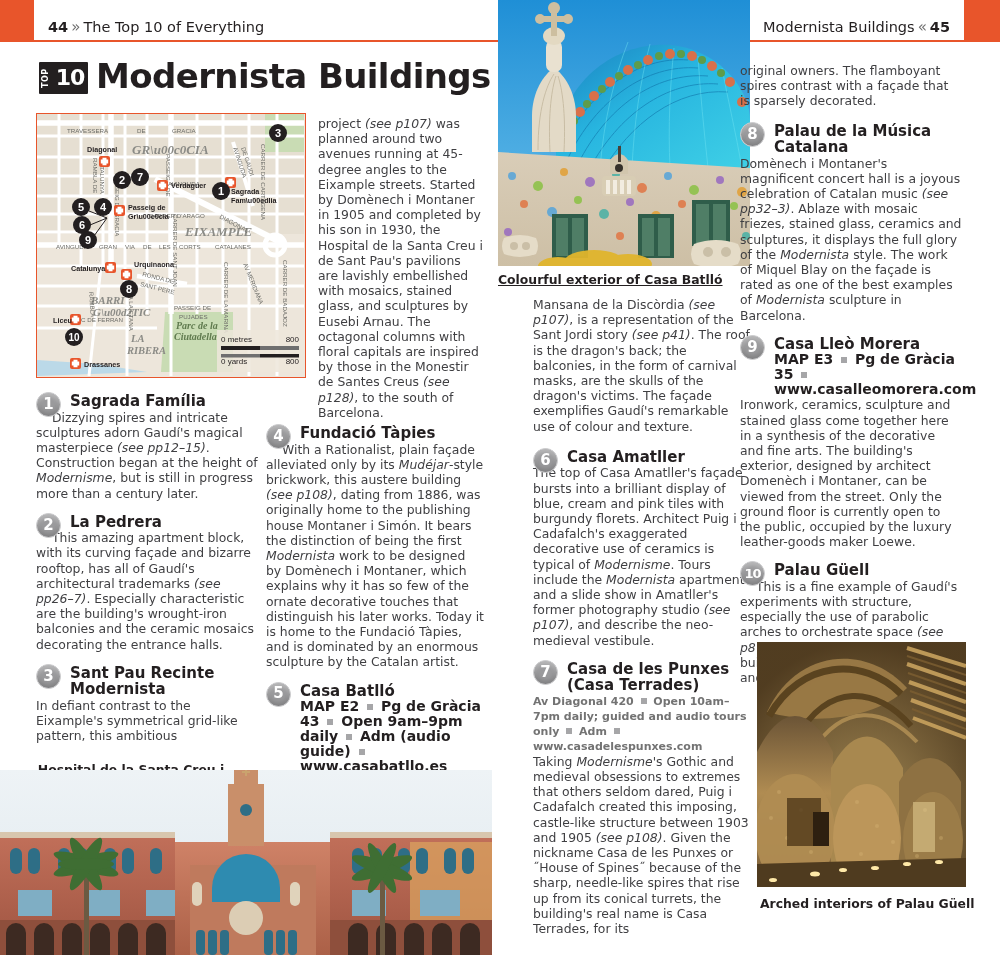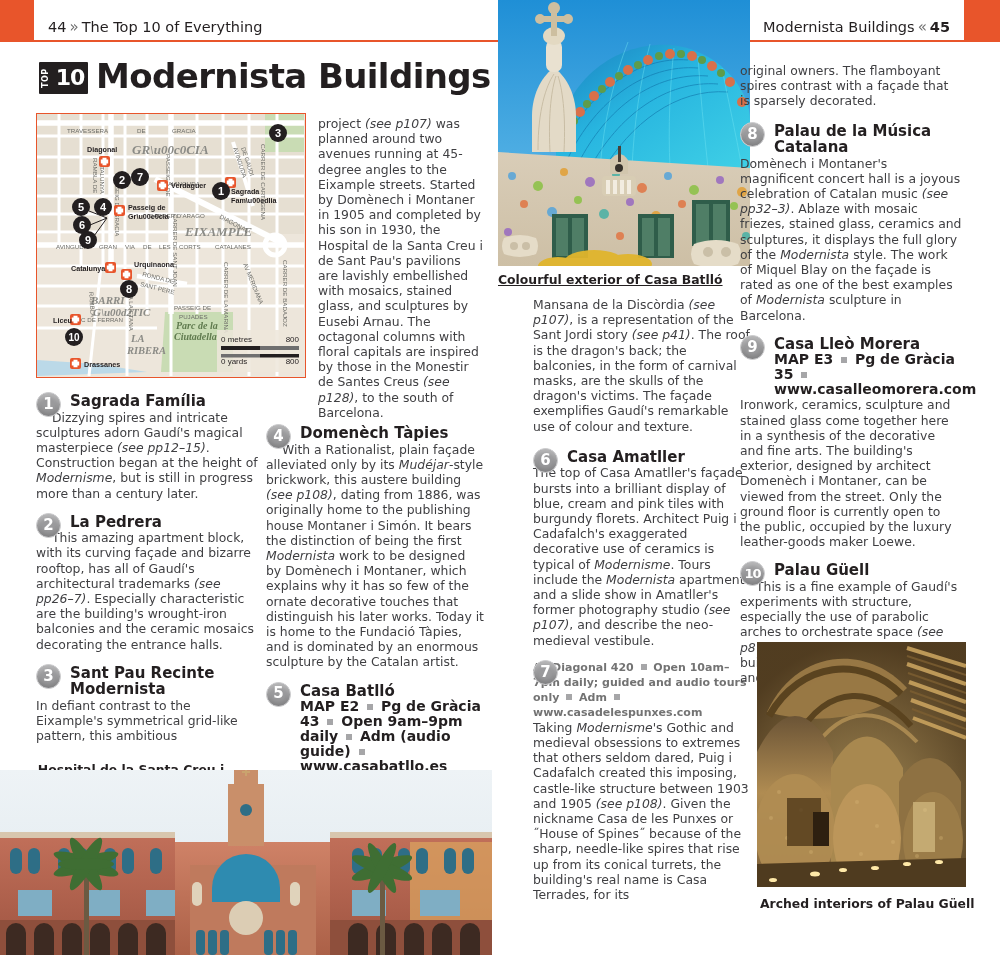--- a/index.html
+++ b/index.html
@@ -35,21 +35,21 @@
     background:#E8552B;
   }
   .header-rule-right {
     position:absolute; left:0px; top:40px; width:472px; height:2px;
     background:#E8552B;
   }
   .hdr-left {
     position:absolute; left:48px; top:18px;
     font-size:14.5px; color:#231f20; white-space:nowrap;
   }
-  .hdr-left .pg { font-weight:normal; }
+  .hdr-left .pg { font-weight:bold; }
   .hdr-left .chev { color:#6f6f6f; font-size:15px; padding:0 3px; }
   .hdr-right {
     position:absolute; right:50px; top:18px;
     font-size:14.5px; color:#231f20; white-space:nowrap; 
   }
   .hdr-right .pg { font-weight:bold; }
   .hdr-right .chev { color:#6f6f6f; font-size:15px; padding:0 3px; }
 
   
   .top10-logo {
@@ -372,21 +372,21 @@
       <div class="item" style="margin-top:12px;">
         <div class="badge">3</div>
         <div class="item-head">Sant Pau Recinte Modernista</div>
         <div class="bodytext item-body">In defiant contrast to the Eixample's symmetrical grid-like pattern, this ambitious</div>
       </div>
     </div>
 
     <div class="col" style="left:266px; top:424px; width:218px;">
       <div class="item">
         <div class="badge">4</div>
-        <div class="item-head">Domenèch Tàpies</div>
+        <div class="item-head">Fundació Tàpies</div>
         <div class="bodytext item-body indent">With a Rationalist, plain façade alleviated only by its <i>Mudéjar</i>-style brickwork, this austere building <i>(see p108)</i>, dating from 1886, was originally home to the publishing house Montaner i Simón. It bears the distinction of being the first <i>Modernista</i> work to be designed by Domènech i Montaner, which explains why it has so few of the ornate decorative touches that distinguish his later works. Today it is home to the Fundació Tàpies, and is dominated by an enormous sculpture by the Catalan artist.</div>
       </div>
       <div class="item" style="margin-top:12px;">
         <div class="badge">5</div>
         <div class="item-head">Casa Batlló</div>
         <div class="item-meta">MAP E2 <span class="sq"></span> Pg de Gràcia 43 <span class="sq"></span> Open 9am–9pm daily <span class="sq"></span> Adm (audio guide) <span class="sq"></span> www.casabatllo.es</div>
         <div class="bodytext item-body">Illustrating Gaudí's nationalist sentiments, Casa Batlló, on La</div>
       </div>
     </div>
 
@@ -669,20 +669,21 @@
       <div class="bodytext">Mansana de la Discòrdia <i>(see p107)</i>, is a representation of the Sant Jordi story <i>(see p41)</i>. The roof is the dragon's back; the balconies, in the form of carnival masks, are the skulls of the dragon's victims. The façade exemplifies Gaudí's remarkable use of colour and texture.</div>
 
       <div class="item" style="margin-top:14px;">
         <div class="badge">6</div>
         <div class="item-head">Casa Amatller</div>
         <div class="bodytext item-body">The top of Casa Amatller's façade bursts into a brilliant display of blue, cream and pink tiles with burgundy florets. Architect Puig i Cadafalch's exaggerated decorative use of ceramics is typical of <i>Modernisme</i>. Tours include the <i>Modernista</i> apartment and a slide show in Amatller's former photography studio <i>(see p107)</i>, and describe the neo-medieval vestibule.</div>
       </div>
 
       <div class="item" style="margin-top:12px;">
         <div class="badge">7</div>
+        <div class="item-head">Casa de les Punxes (Casa Terrades)</div>
         <div class="item-meta2">Av Diagonal 420 <span class="sq"></span> Open 10am–7pm daily; guided and audio tours only <span class="sq"></span> Adm <span class="sq"></span> www.casadelespunxes.com</div>
         <div class="bodytext item-body">Taking <i>Modernisme</i>'s Gothic and medieval obsessions to extremes that others seldom dared, Puig i Cadafalch created this imposing, castle-like structure between 1903 and 1905 <i>(see p108)</i>. Given the nickname Casa de les Punxes or ˝House of Spines˝ because of the sharp, needle-like spires that rise up from its conical turrets, the building's real name is Casa Terrades, for its</div>
       </div>
     </div>
 
     <div class="col" style="left:248px; top:63px; width:222px;">
       <div class="bodytext">original owners. The flamboyant spires contrast with a façade that is sparsely decorated.</div>
 
       <div class="item" style="margin-top:13px;">
         <div class="badge">8</div>

